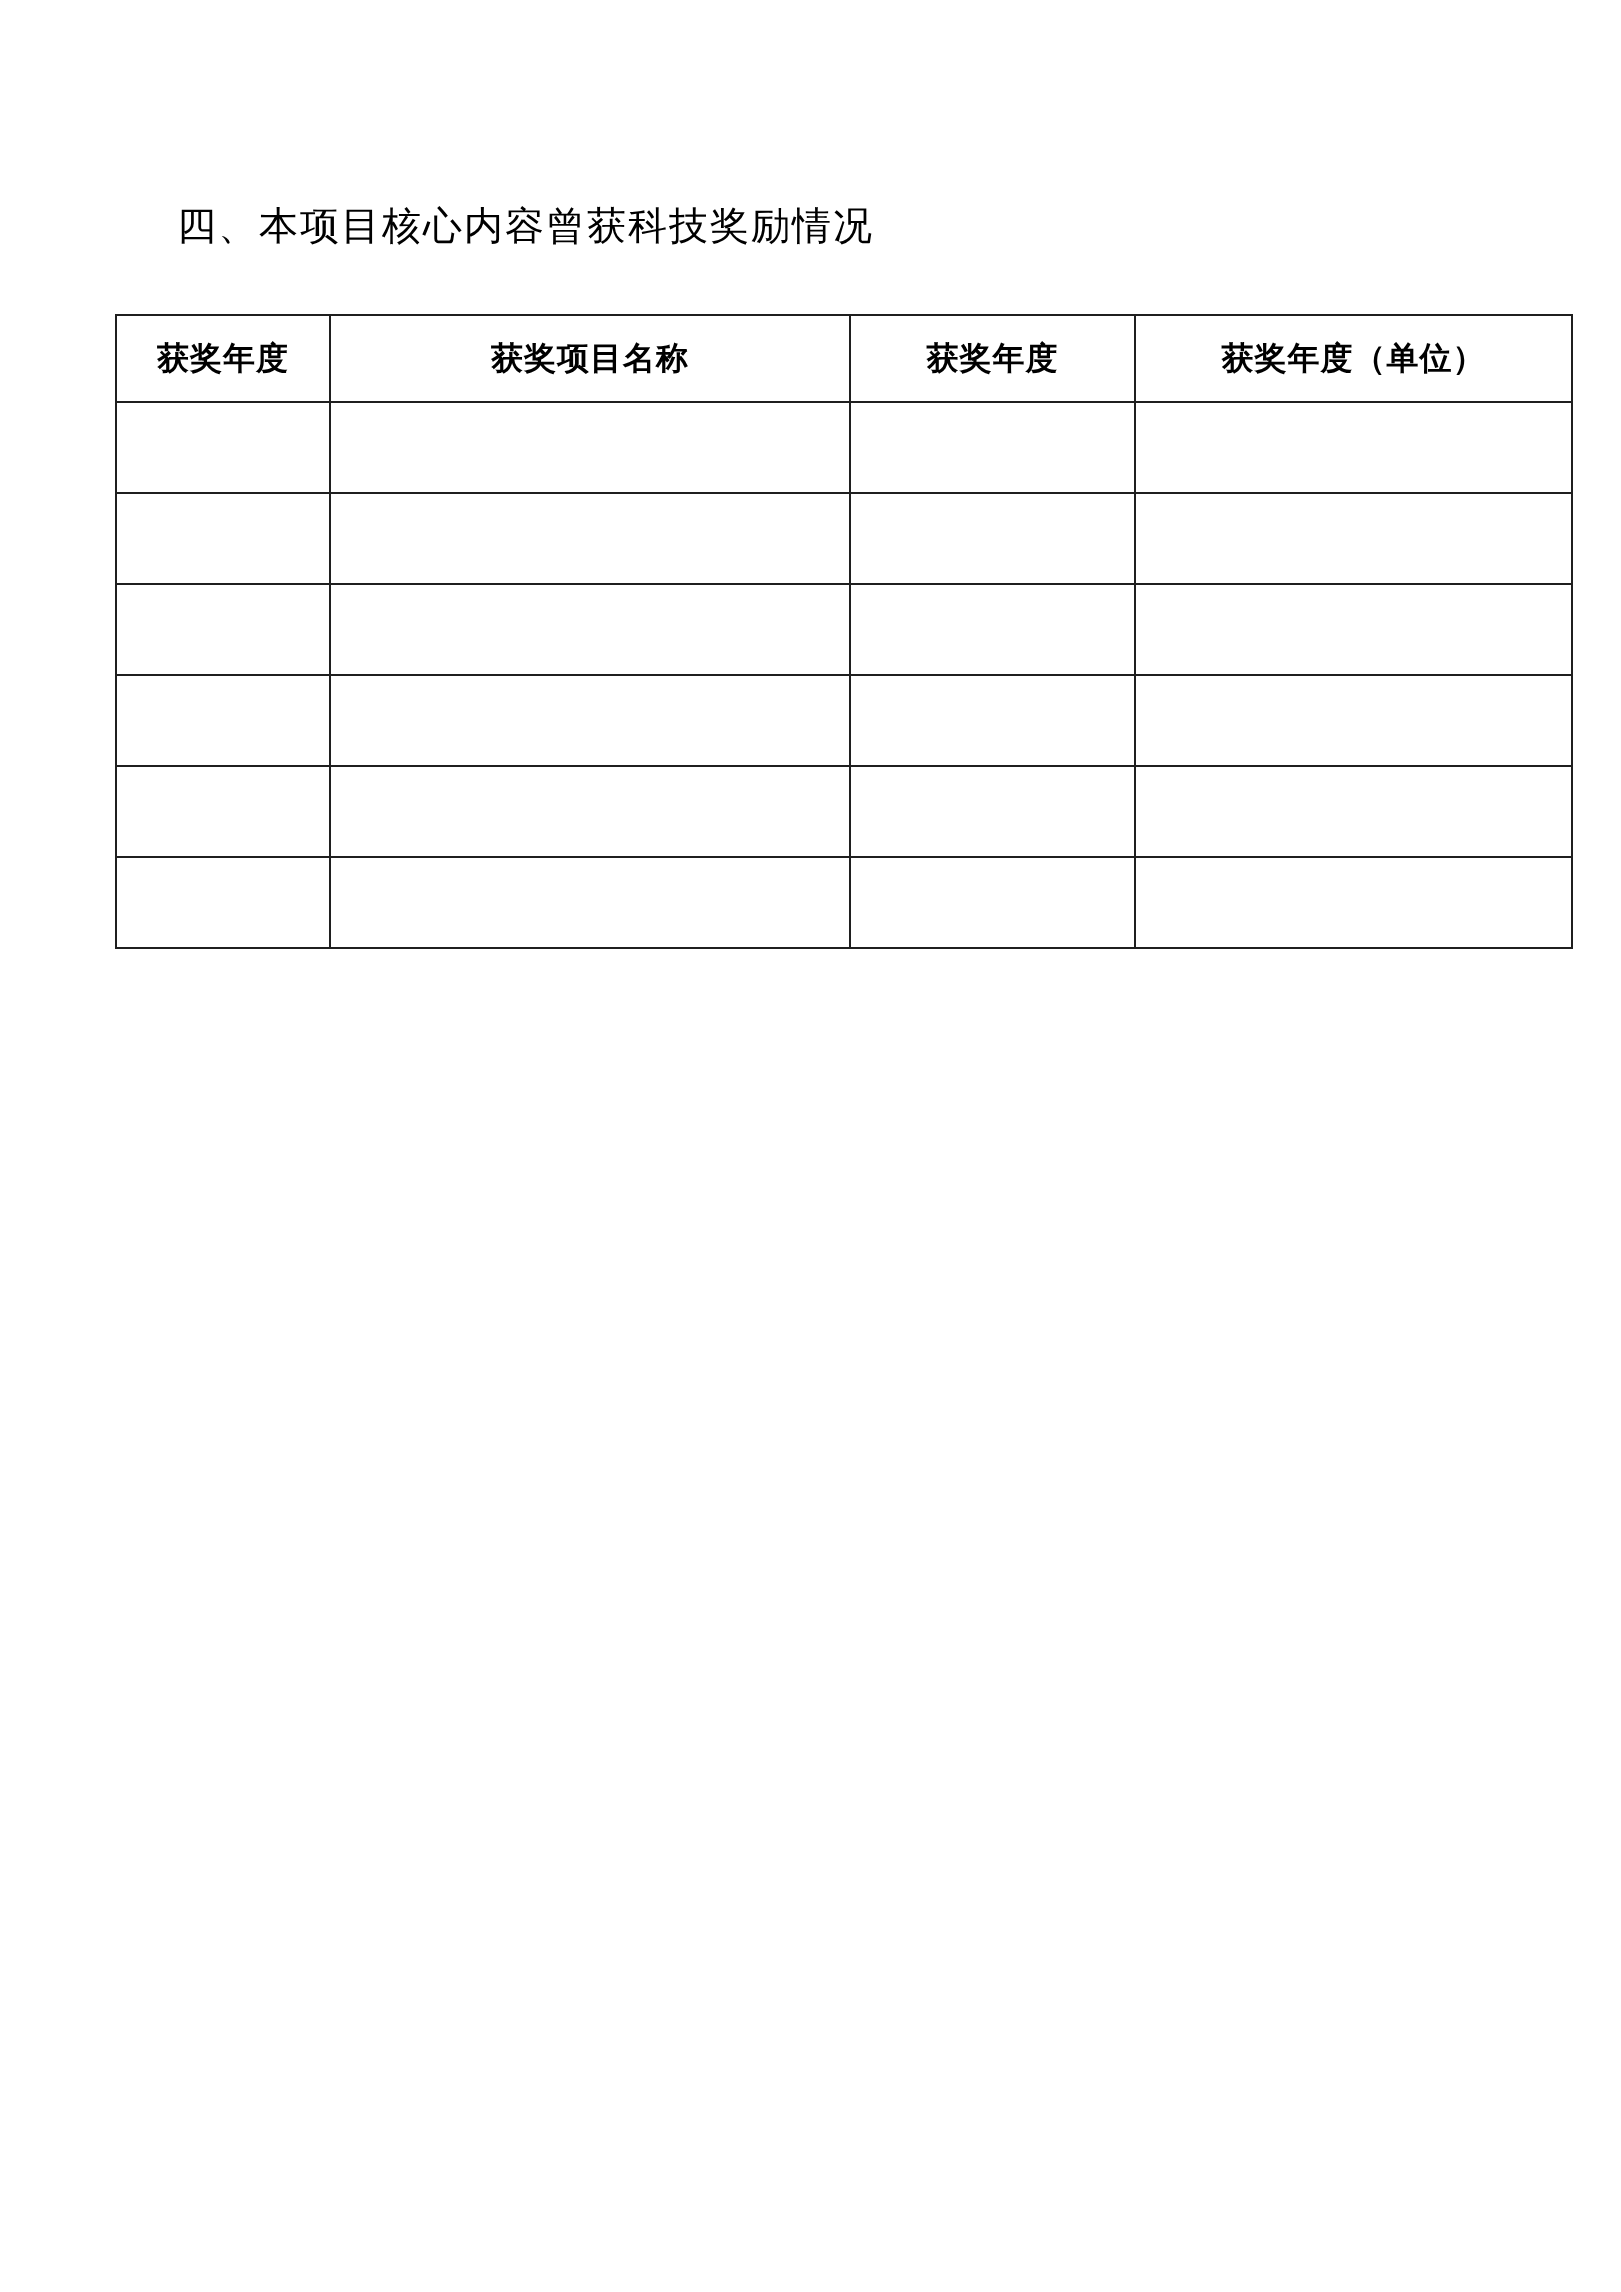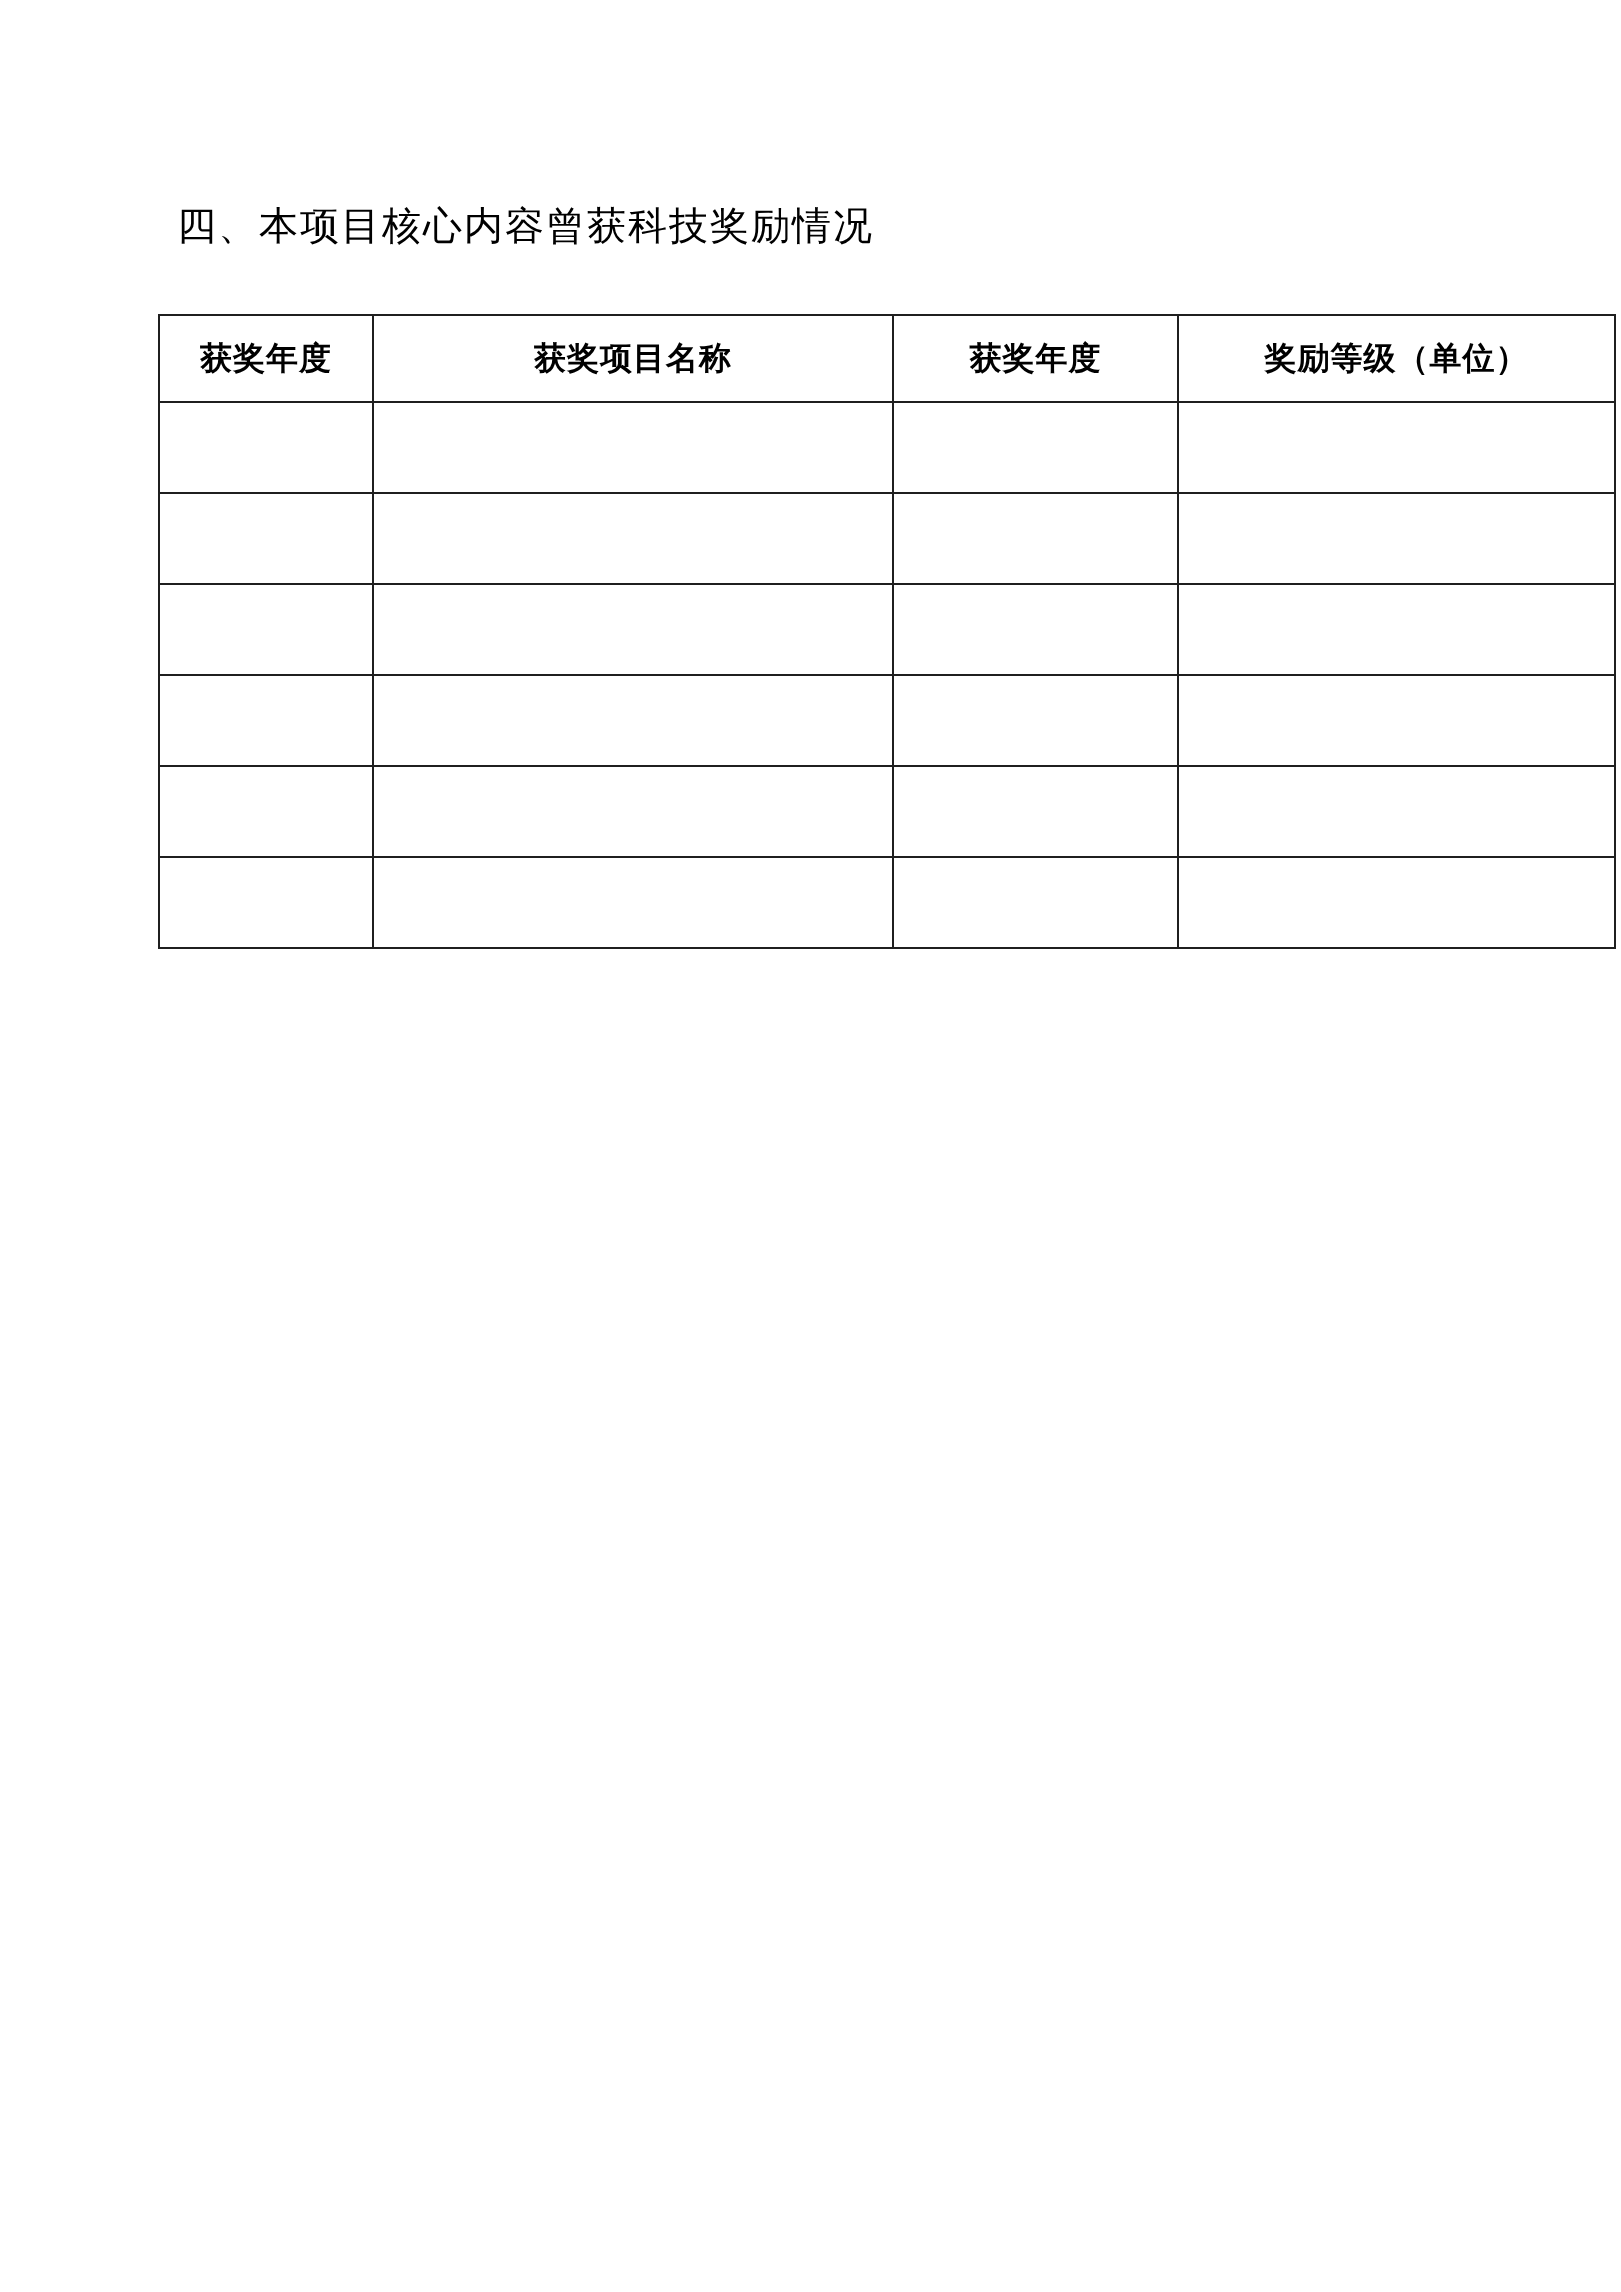--- a/index.html
+++ b/index.html
@@ -28,21 +28,20 @@
     color: #000000;
     white-space: nowrap;
   }
   table.awards {
     position: absolute;
     left: 115px;
     top: 314px;
     width: 1457px;
     border-collapse: collapse;
     table-layout: fixed;
-    margin-left: 43px;
   }
   table.awards th,
   table.awards td {
     border: 2px solid #1f1f1f;
     padding: 0;
     background: #ffffff;
   }
   table.awards th {
     height: 85px;
     font-family: "Liberation Serif", serif;
@@ -79,21 +78,21 @@
       <col style="width:214px">
       <col style="width:520px">
       <col style="width:285px">
       <col style="width:437px">
     </colgroup>
     <thead>
       <tr>
         <th>获奖年度</th>
         <th>获奖项目名称</th>
         <th>获奖年度</th>
-        <th>奖励等级（单位）</th>
+        <th>获奖年度（单位）</th>
       </tr>
     </thead>
     <tbody>
       <tr class="empty-row">
         <td></td>
         <td></td>
         <td></td>
         <td></td>
       </tr>
       <tr class="empty-row">

